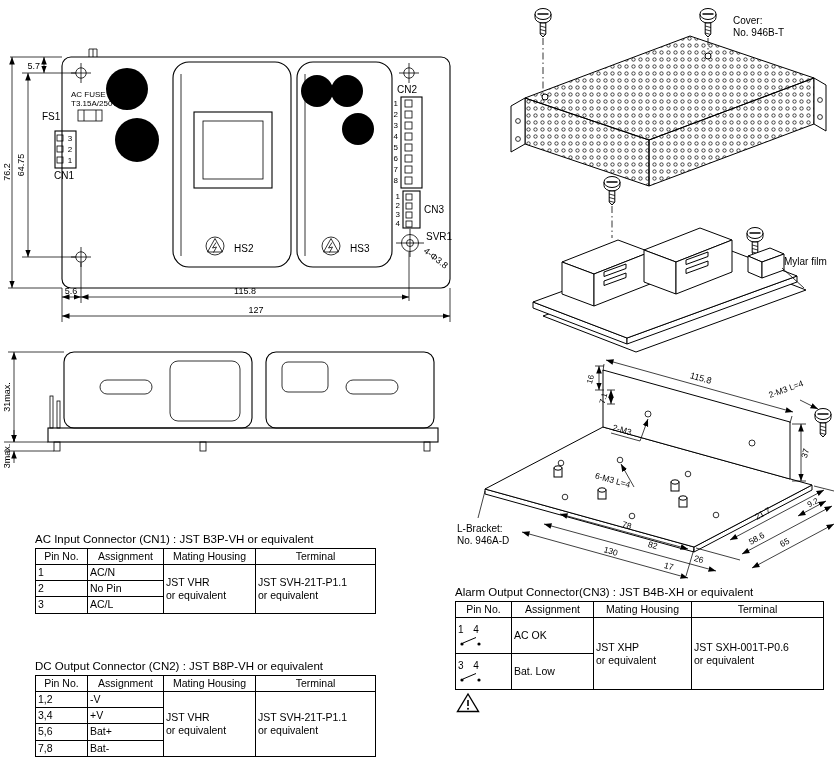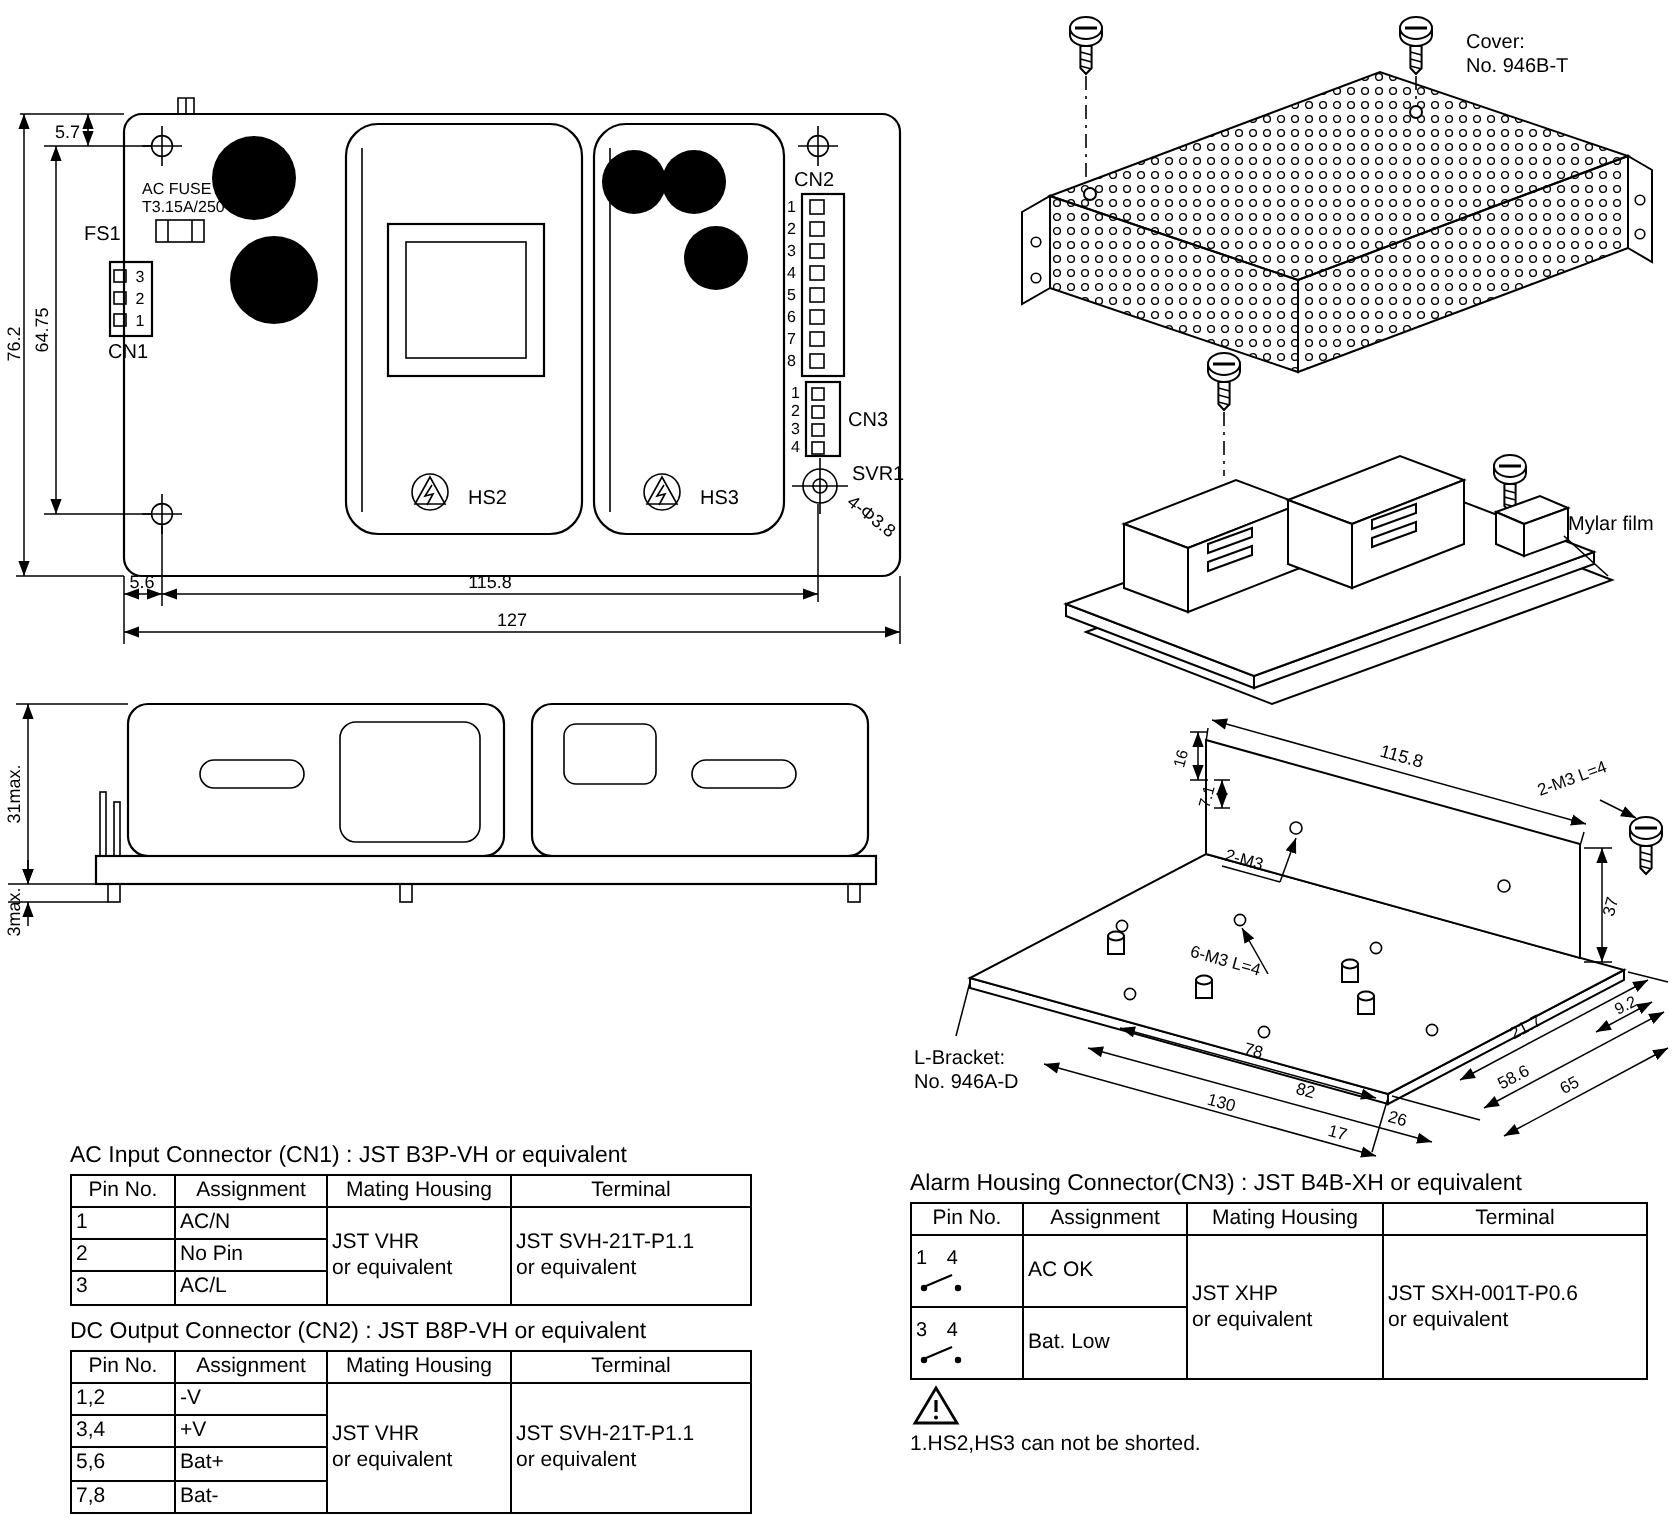--- a/index.html
+++ b/index.html
@@ -373,21 +373,21 @@
     <text class="t85" transform="rotate(-28 758 541)" x="758" y="541" text-anchor="middle">58.6</text>
     <text class="t85" transform="rotate(-28 786 545)" x="786" y="545" text-anchor="middle">65</text>
   </g>
 
   <g>
     <text class="t10" x="457" y="532">L-Bracket:</text>
     <text class="t10" x="457" y="544">No. 946A-D</text>
   </g>
 </svg>
 
-<div class="abs" style="left:35px;top:572px">
+<div class="abs" style="left:35px;top:533px">
   <div class="tbl-title">AC Input Connector (CN1) : JST B3P-VH or equivalent</div>
   <table>
     <colgroup>
         <col style="width:52px">
         <col style="width:76px">
         <col style="width:92px">
         <col style="width:120px">
       </colgroup>
     <thead>
       <tr>
@@ -454,21 +454,21 @@
       </tr>
       <tr>
         <td>7,8</td>
         <td>Bat-</td>
       </tr>
     </tbody>
   </table>
 </div>
 
 <div class="abs" style="left:455px;top:586px">
-  <div class="tbl-title">Alarm Housing Connector(CN3) : JST B4B-XH or equivalent</div>
+  <div class="tbl-title">Alarm Output Connector(CN3) : JST B4B-XH or equivalent</div>
   <table>
     <colgroup>
         <col style="width:56px">
         <col style="width:82px">
         <col style="width:98px">
         <col style="width:132px">
       </colgroup>
     <thead>
       <tr>
         <th>Pin No.</th>
@@ -508,14 +508,13 @@
   </table>
 </div>
 
 <svg class="abs" style="left:456px;top:692px" width="24" height="21" viewBox="0 0 24 21">
   <polygon points="12,2 22.5,19.5 1.5,19.5" fill="none" stroke="#000" stroke-width="1.4"></polygon>
   <line x1="12" y1="8" x2="12" y2="14" stroke="#000" stroke-width="1.6"></line>
   <circle cx="12" cy="16.8" r="1"></circle>
 </svg>
 
 <div class="abs notes" style="left:455px;top:716px">
-  <div>1.HS2,HS3 can not be shorted.</div>
 </div>
 
 </body></html>

